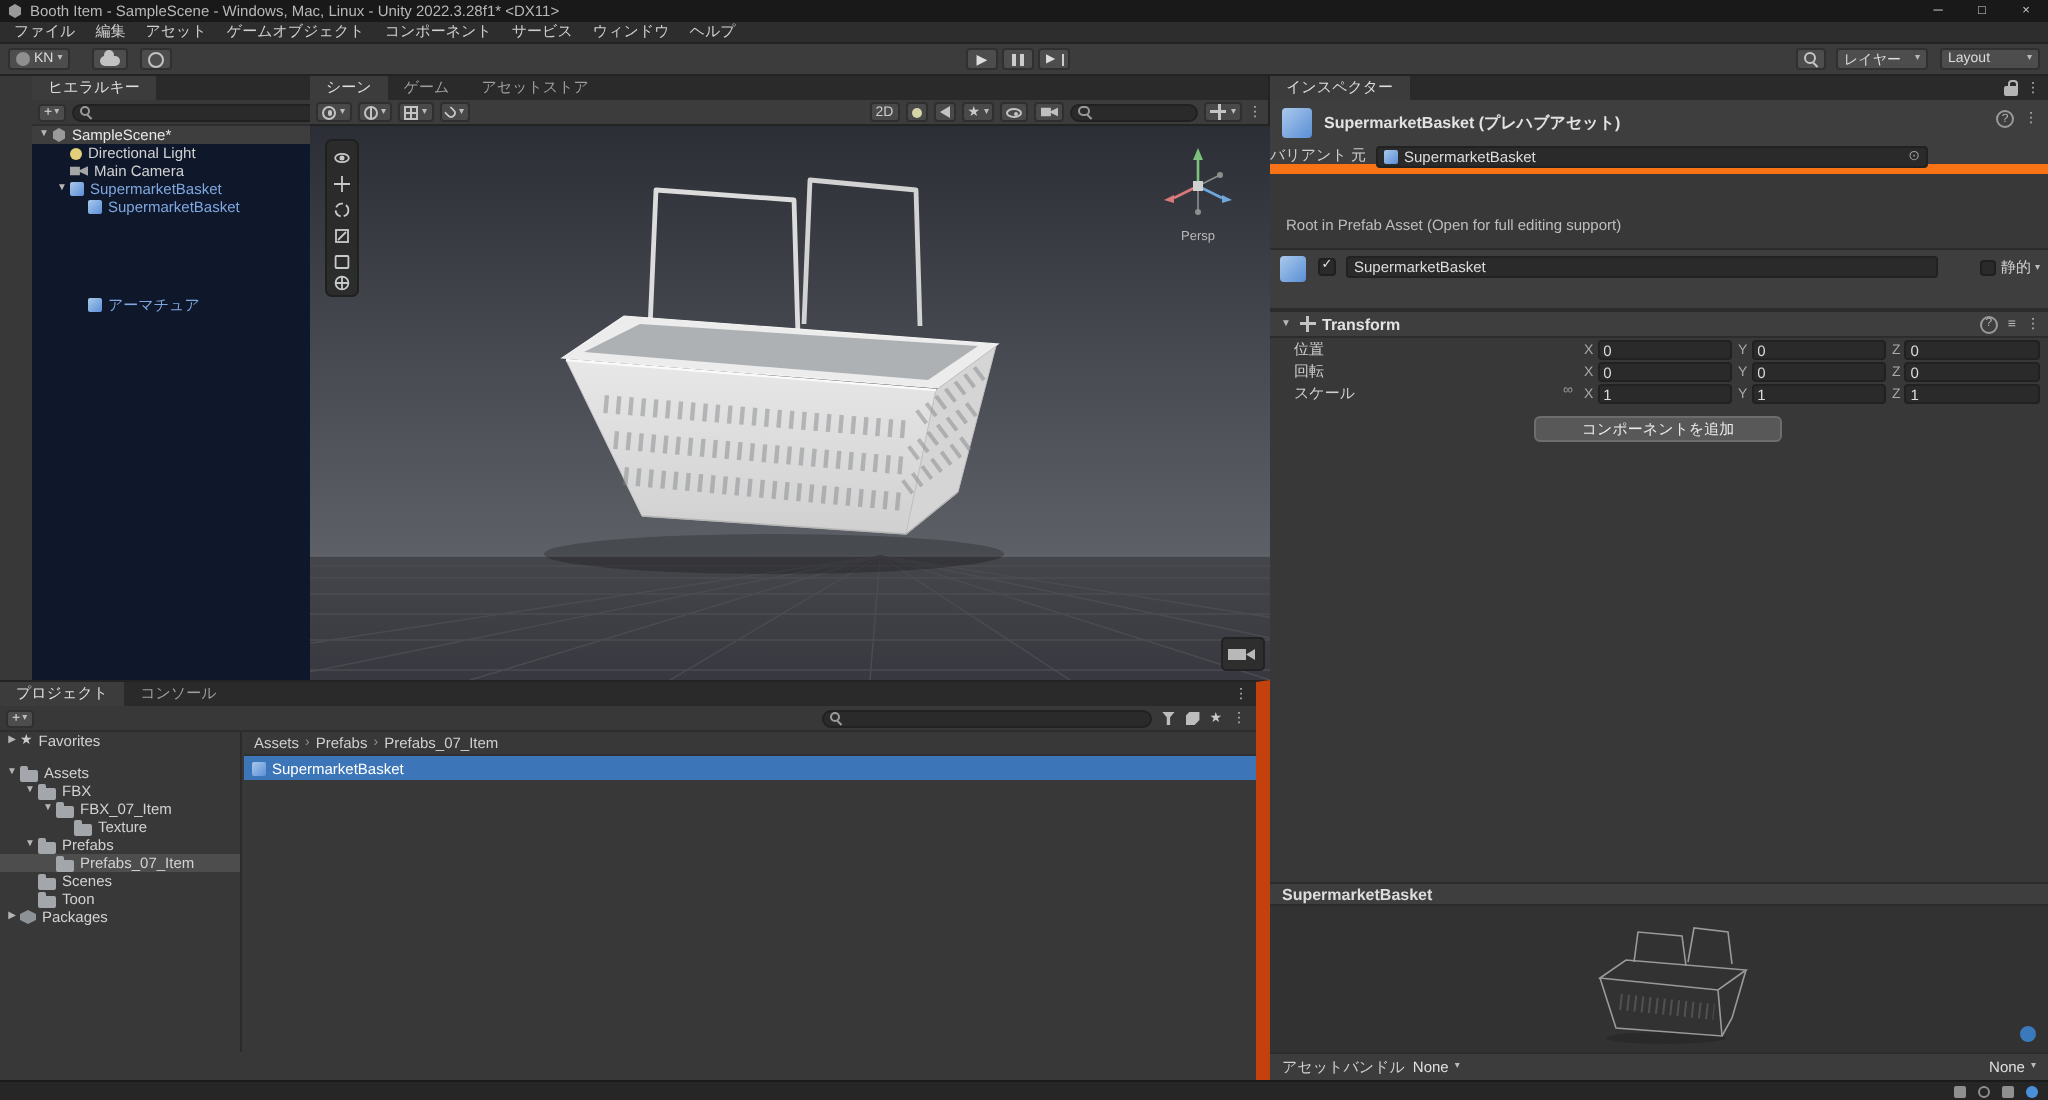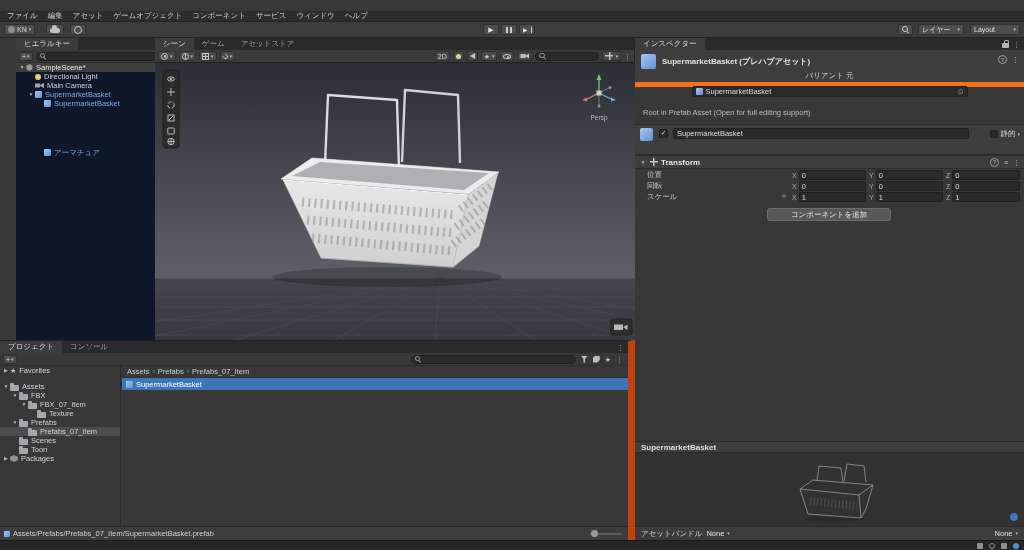--- a/index.html
+++ b/index.html
@@ -85,21 +85,21 @@
 .scene-canvas{position:absolute;left:0;top:25px;width:480px;height:277px;display:block;}
 
 .inspector{position:absolute;left:635px;top:38px;width:389px;height:502px;background:#383838;}
 .lock-icon{position:relative;width:7px;height:5px;background:#b5b5b5;border-radius:1px;margin-top:3px;}
 .lock-icon::before{content:"";position:absolute;left:1.5px;top:-3px;width:3px;height:3px;border:1px solid #b5b5b5;border-bottom:none;border-radius:2px 2px 0 0;}
 .insp-header{position:absolute;left:0;top:12px;right:0;height:37px;background:#3e3e3e;border-bottom:5px solid #f97316;}
 .insp-title-icon{position:absolute;left:6px;top:4px;width:15px;height:15px;border-radius:2px;background:linear-gradient(135deg,#a9c9ec,#5b8fd6);}
 .insp-title{position:absolute;left:27px;top:6px;font-size:8px;font-weight:bold;color:#e2e2e2;white-space:nowrap;}
 .help-badge{width:9px;height:9px;border:1px solid #9a9a9a;border-radius:50%;font-size:6px;color:#b5b5b5;display:flex;align-items:center;justify-content:center;}
 .hdr-icons{position:absolute;right:5px;top:5px;display:flex;align-items:center;gap:5px;}
-.variant-row{position:absolute;left:0;top:21px;right:0;height:14px;display:flex;align-items:center;font-size:7.5px;padding-left:0;gap:5px;color:#cfcfcf;flex-direction:column;}
+.variant-row{position:absolute;left:0;top:21px;right:0;height:14px;display:flex;align-items:center;font-size:7.5px;padding-left:0;gap:5px;color:#cfcfcf;}
 .obj-field{display:flex;align-items:center;gap:3px;background:#2a2a2a;border:1px solid #212121;border-radius:2px;height:11px;padding:0 3px;font-size:7.5px;width:276px;color:#dddddd;}
 .picker{margin-left:auto;color:#9a9a9a;font-size:7px;line-height:1;}
 .root-note{position:absolute;left:8px;top:70px;font-size:7.5px;color:#bdbdbd;white-space:nowrap;}
 .go-block{position:absolute;left:0;top:86px;right:0;height:31px;background:#3e3e3e;border-top:1px solid #2c2c2c;border-bottom:1px solid #2c2c2c;}
 .go-icon{position:absolute;left:5px;top:3px;width:13px;height:13px;border-radius:2px;background:linear-gradient(135deg,#a9c9ec,#5b8fd6);}
 .checkbox{position:absolute;left:24px;top:4px;width:9px;height:9px;background:#2a2a2a;border:1px solid #1f1f1f;border-radius:2px;display:flex;align-items:center;justify-content:center;font-size:6.5px;color:#e8e8e8;line-height:1;}
 .name-field{position:absolute;left:38px;top:3px;width:296px;height:11px;background:#2a2a2a;border:1px solid #212121;border-radius:2px;color:#dddddd;font-size:7.5px;padding:0 3px;outline:none;}
 .static-group{position:absolute;right:4px;top:4px;display:flex;align-items:center;gap:2px;font-size:7.5px;color:#d2d2d2;}
 .static-check{width:8px;height:8px;background:#2a2a2a;border:1px solid #1f1f1f;border-radius:2px;}
 .tagrow{position:absolute;left:0;top:16px;right:0;height:14px;font-size:7.5px;}
@@ -144,20 +144,29 @@
 .statusbar{position:absolute;left:0;top:540px;width:100%;height:10px;background:#262626;border-top:1px solid #1a1a1a;display:flex;align-items:center;justify-content:flex-end;gap:6px;padding:0 5px;}
 .sb-sq{width:6px;height:6px;background:#8f8f8f;border-radius:1px;}
 .sb-ring{width:6px;height:6px;border:1px solid #8f8f8f;border-radius:50%;}
 .sb-dot{width:6px;height:6px;background:#4a90d9;border-radius:50%;}
 </style>
 </head>
 <body>
 
 <div class="screen">
 
+  <div class="titlebar">
+    <span class="unity-logo"></span>
+    <span>Booth Item - SampleScene - Windows, Mac, Linux - Unity 2022.3.28f1* &lt;DX11&gt;</span>
+    <div class="win-controls">
+      <span class="win-btn">─</span>
+      <span class="win-btn">□</span>
+      <span class="win-btn">×</span>
+    </div>
+  </div>
 
   <div class="menubar" id="menu-items">
       <span class="menu-item">ファイル</span>
       <span class="menu-item">編集</span>
       <span class="menu-item">アセット</span>
       <span class="menu-item">ゲームオブジェクト</span>
       <span class="menu-item">コンポーネント</span>
       <span class="menu-item">サービス</span>
       <span class="menu-item">ウィンドウ</span>
       <span class="menu-item">ヘルプ</span>
@@ -611,27 +620,20 @@
           <span class="crumb-sep">›</span>
           <span>Prefabs</span>
           <span class="crumb-sep">›</span>
           <span>Prefabs_07_Item</span>
         </div>
       <div class="asset-row">
         <span class="icon-prefab"></span>
         <span>SupermarketBasket</span>
       </div>
     </div>
-    <div class="p-footer">
-      <span class="icon-prefab" style="width:6px;height:6px;"></span>
-      <span>Assets/Prefabs/Prefabs_07_Item/SupermarketBasket.prefab</span>
-      <span class="slider">
-          <span class="slider-handle"></span>
-        </span>
-    </div>
   </div>
 
   <div class="statusbar">
     <span class="sb-sq"></span>
     <span class="sb-ring"></span>
     <span class="sb-sq"></span>
     <span class="sb-dot"></span>
   </div>
 
 </div>

